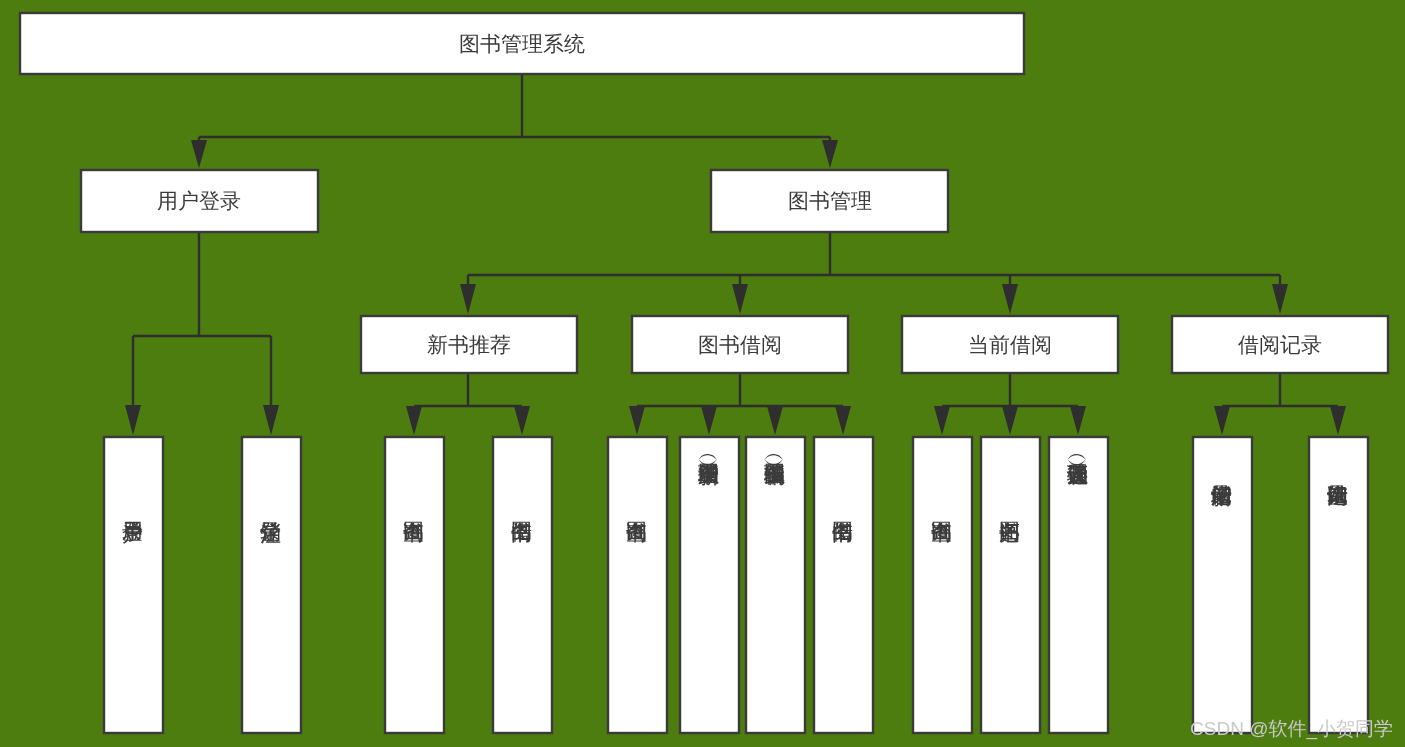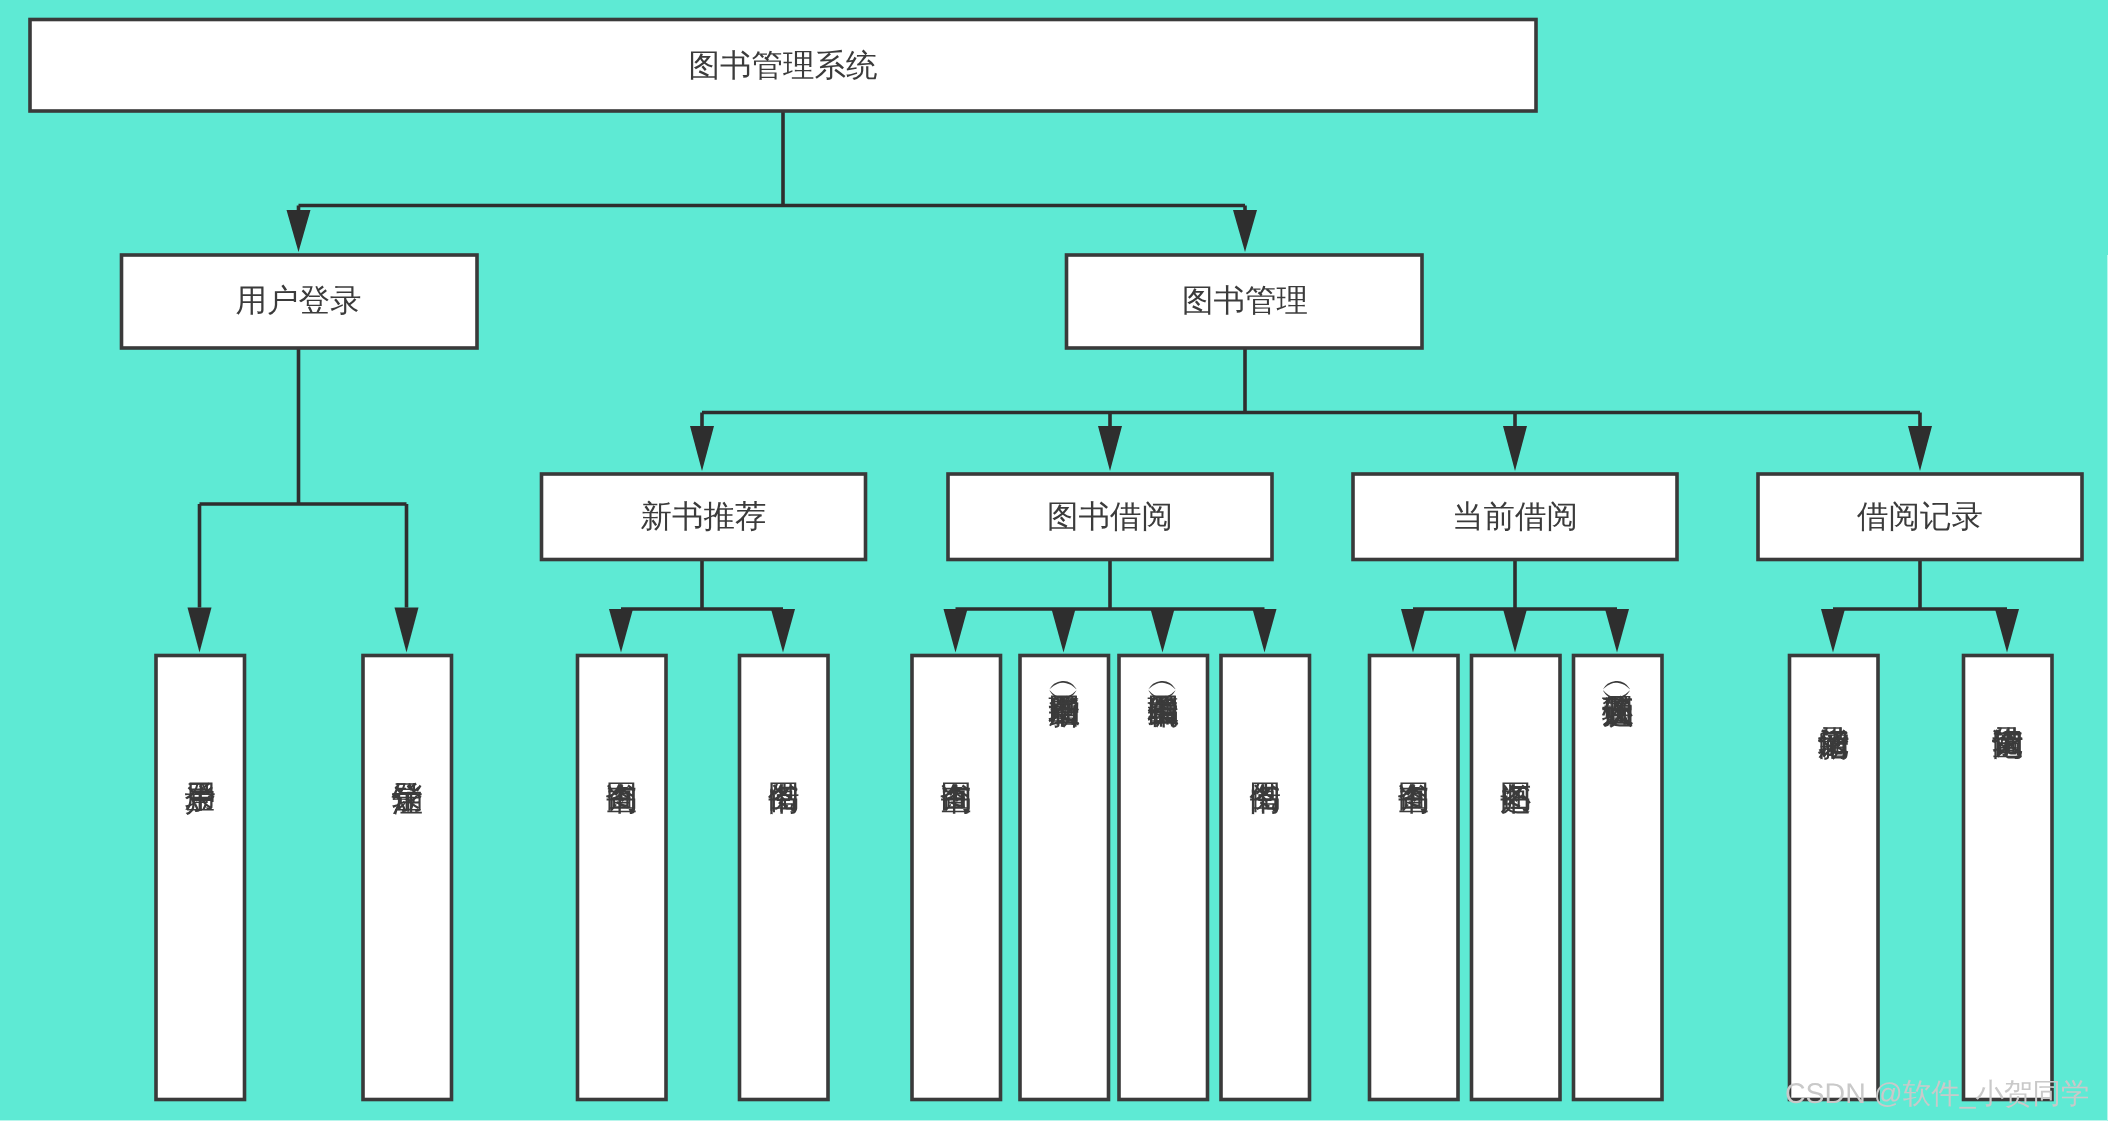--- a/index.html
+++ b/index.html
@@ -7,21 +7,21 @@
     padding: 0;
     background: #ffffff;
   }
   body {
     font-family: "Liberation Sans", "DejaVu Sans", sans-serif;
   }
   #diagram-root {
     position: relative;
     width: 1405px;
     height: 747px;
-    background: #5eead4;
+    background: #4d7c0f;
     overflow: hidden;
   }
   svg.canvas {
     position: absolute;
     left: 0;
     top: 0;
     width: 1405px;
     height: 747px;
   }
   .node-box {

